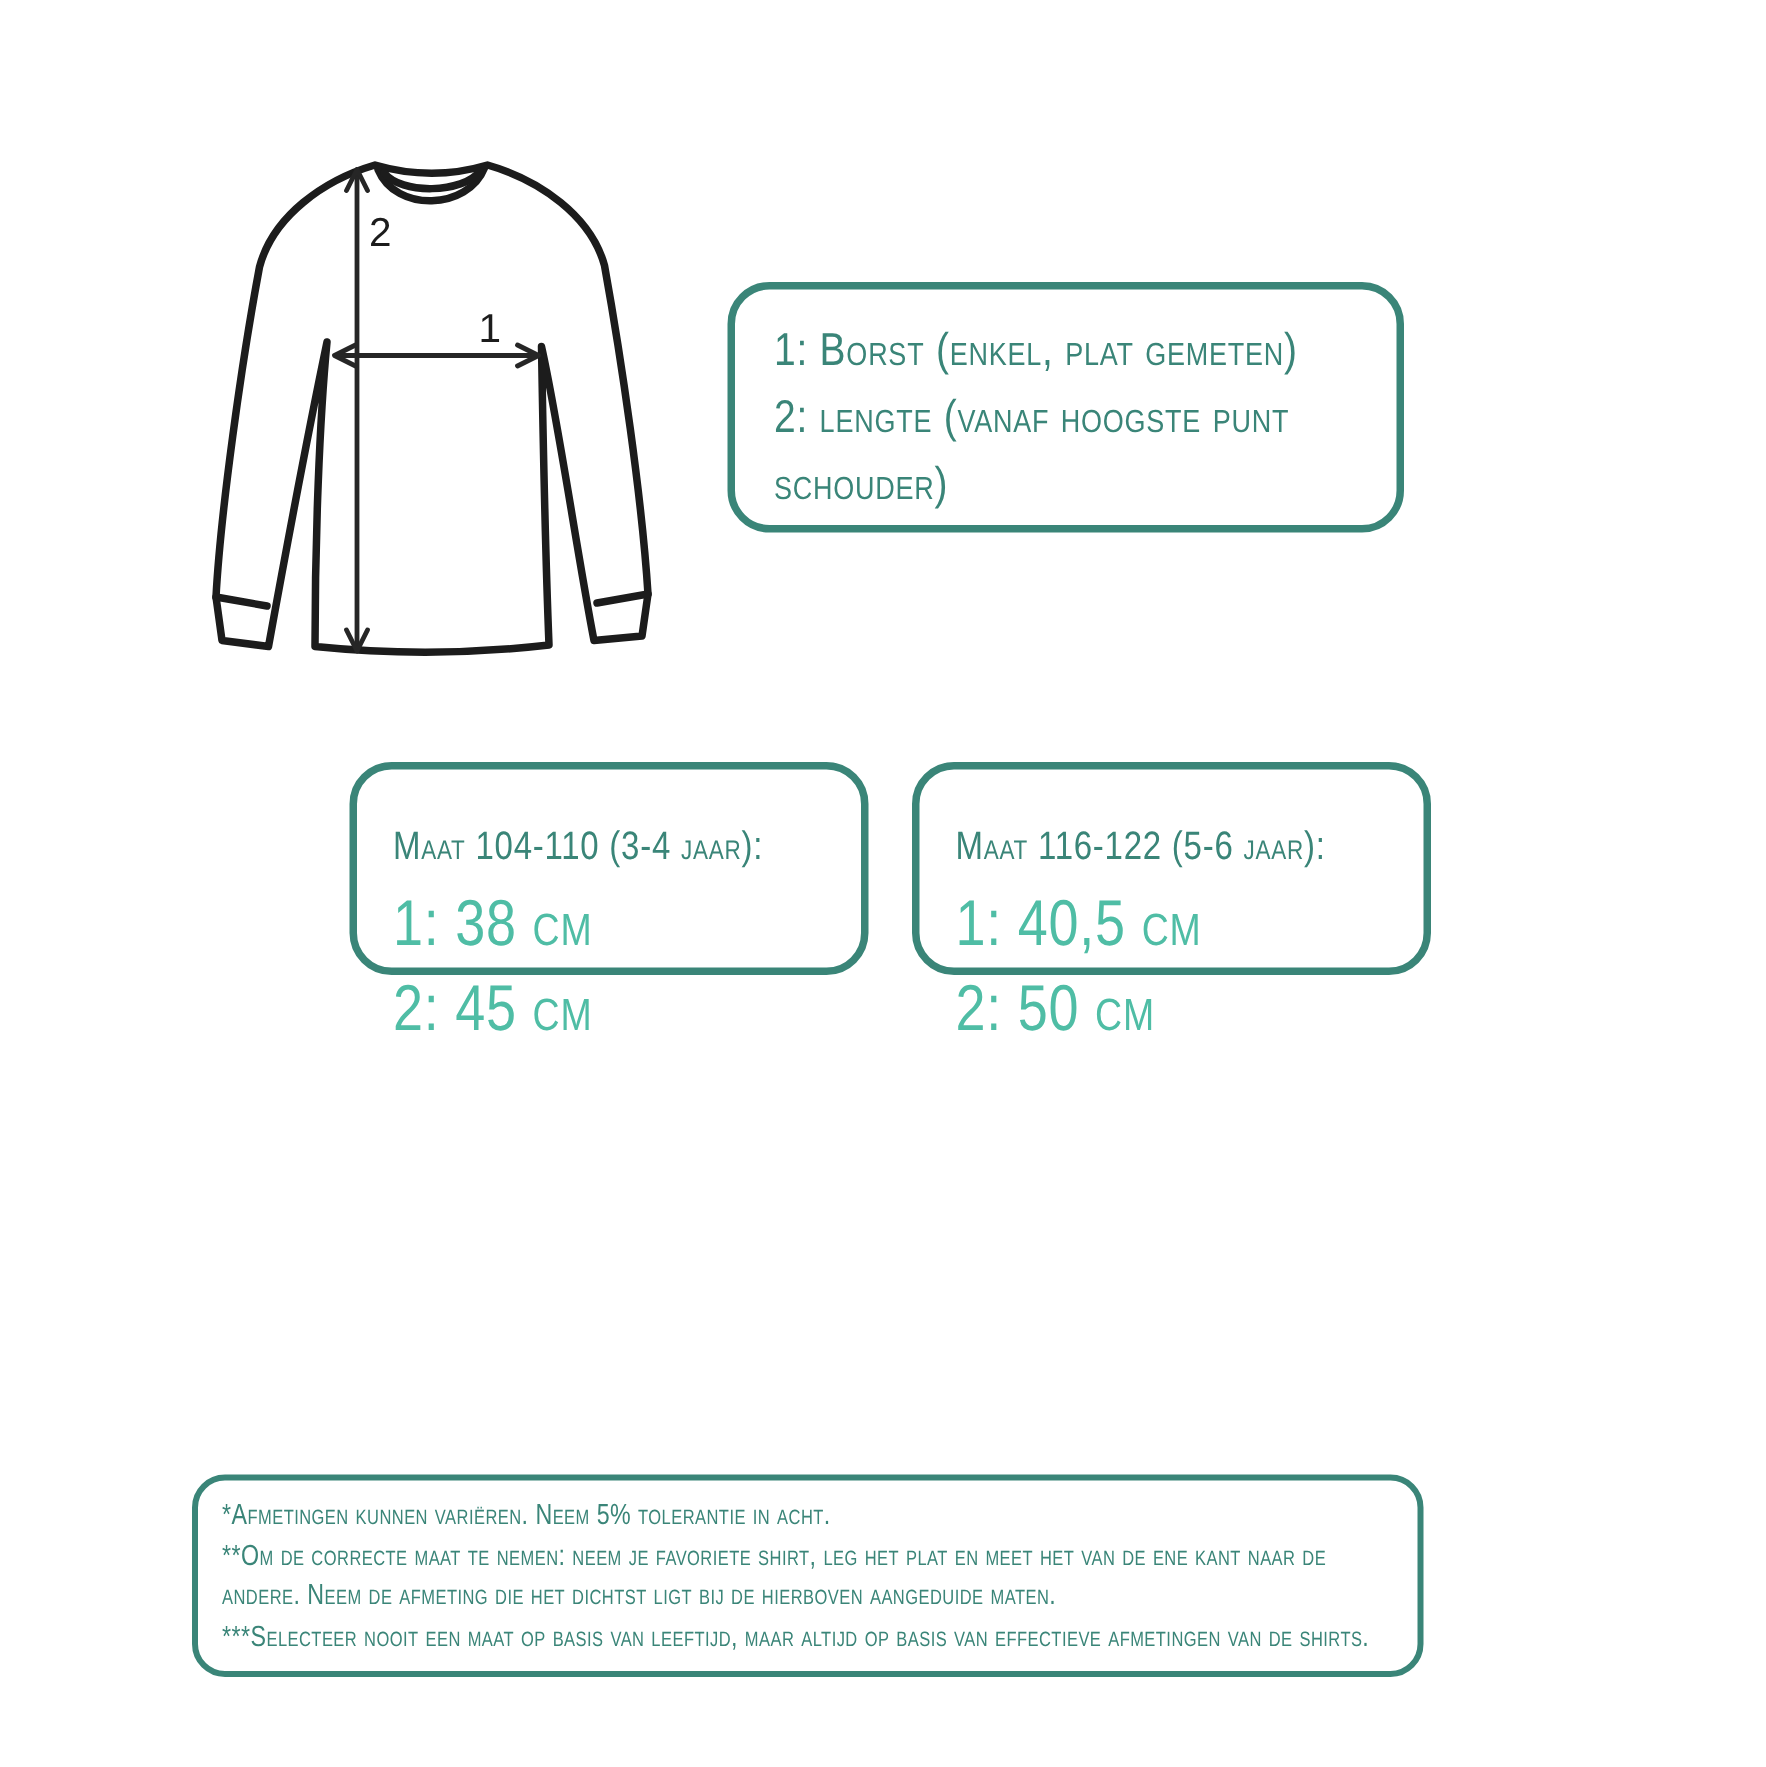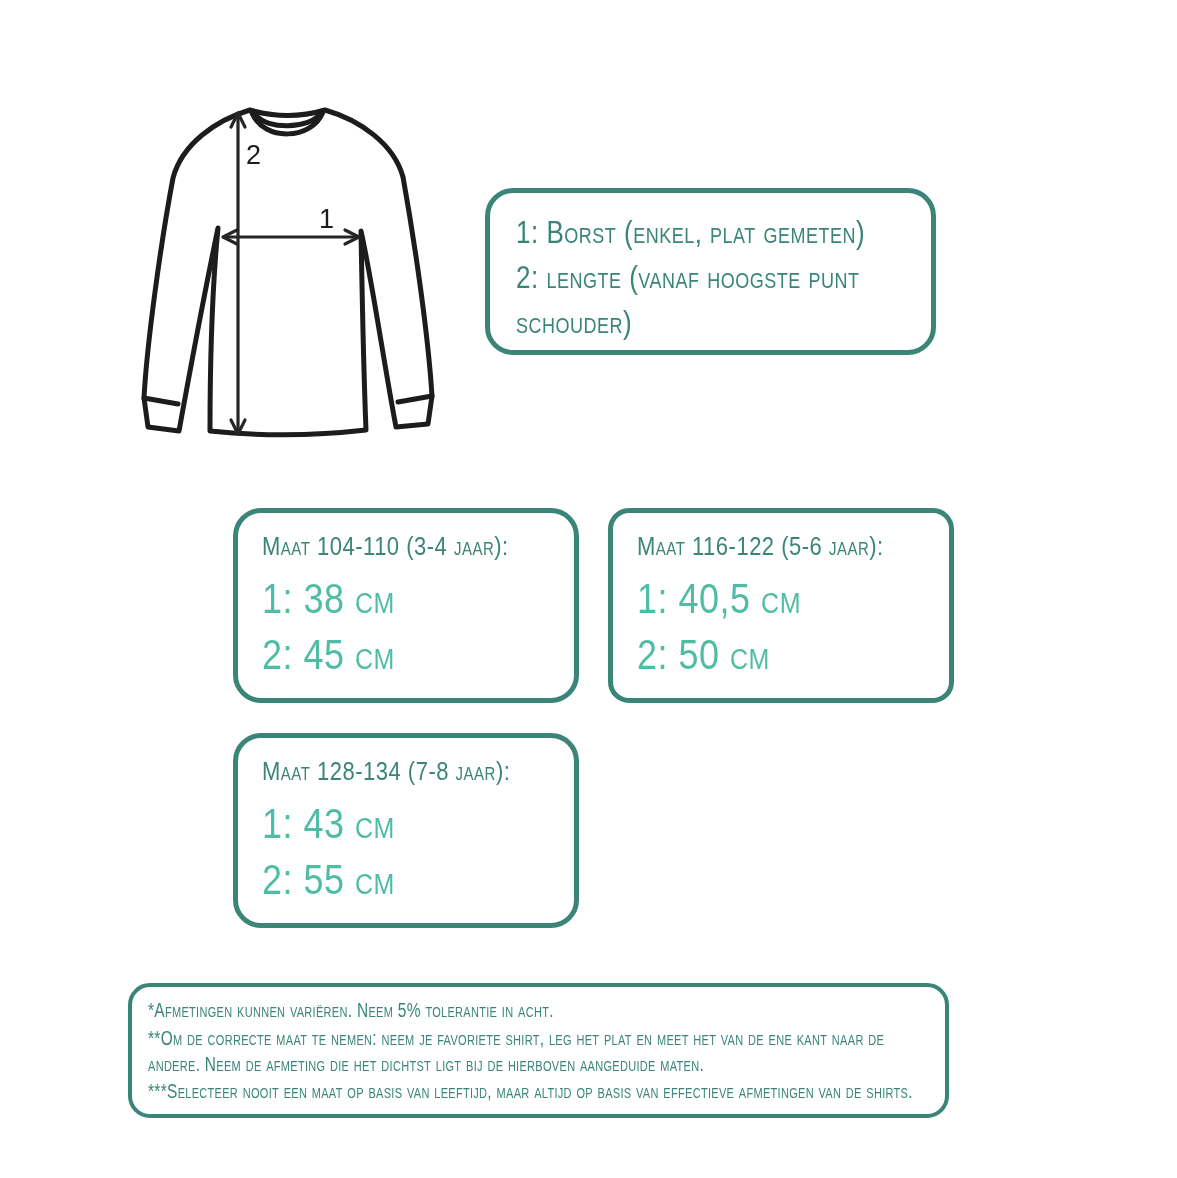--- a/index.html
+++ b/index.html
@@ -44,22 +44,22 @@
     transform: scaleY(1.18);
     transform-origin: left top;
     font-size: 26px;
     line-height: 38px;
     letter-spacing: 0.5px;
   }
 
   
   .card {
     width: 346px;
-    height: 195px;
-    padding: 16px 24px;
+    height: 142px;
+    padding: 33px 24px;
   }
   .card-inner {
     transform: scaleY(1.2);
     transform-origin: left top;
   }
   .card-title {
     font-size: 22px;
     line-height: 30px;
     letter-spacing: 0.5px;
     white-space: nowrap;
@@ -67,21 +67,21 @@
     margin-bottom: 4px;
   }
   .card-value {
     font-size: 36px;
     line-height: 47px;
     letter-spacing: 0.5px;
     color: var(--green, #4fbda5);
     white-space: nowrap;
   }
   .card-1 { left: 233px; top: 508px; }
-  .card-2 { left: 608px; top: 508px; border-radius: 21px; }
+  .card-2 { left: 608px; top: 508px; }
   .card-3 { left: 233px; top: 733px; }
   .card-4 { left: 608px; top: 733px; }
 
   
   .notes-box {
     left: 128px;
     top: 983px;
     width: 821px;
     height: 135px;
     border-width: 4px;
@@ -161,27 +161,20 @@
   </div>
 
   <div class="rbox card card-2">
     <div class="card-inner smallcaps">
       <div class="card-title">Maat 116-122 (5-6 jaar):</div>
       <div class="card-value">1: 40,5 cm</div>
       <div class="card-value">2: 50 cm</div>
     </div>
   </div>
 
-  <div class="rbox card card-3">
-    <div class="card-inner smallcaps">
-      <div class="card-title">Maat 128-134 (7-8 jaar):</div>
-      <div class="card-value">1: 43 cm</div>
-      <div class="card-value">2: 55 cm</div>
-    </div>
-  </div>
 
 
   <div class="rbox notes-box">
     <div class="notes-inner smallcaps">
       <p>*Afmetingen kunnen variëren. Neem 5% tolerantie in acht.</p>
       <p>**Om de correcte maat te nemen: neem je favoriete shirt, leg het plat en meet het van de ene kant naar de andere. Neem de afmeting die het dichtst ligt bij de hierboven aangeduide maten.</p>
       <p>***Selecteer nooit een maat op basis van leeftijd, maar altijd op basis van effectieve afmetingen van de shirts.</p>
     </div>
   </div>
 

